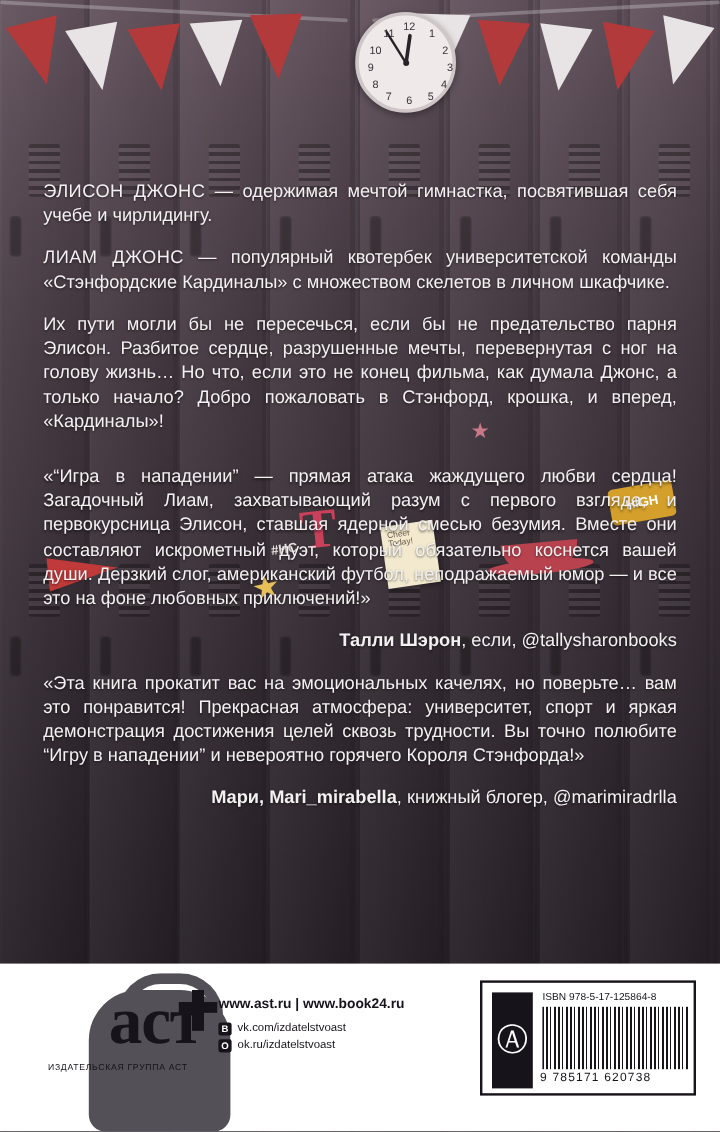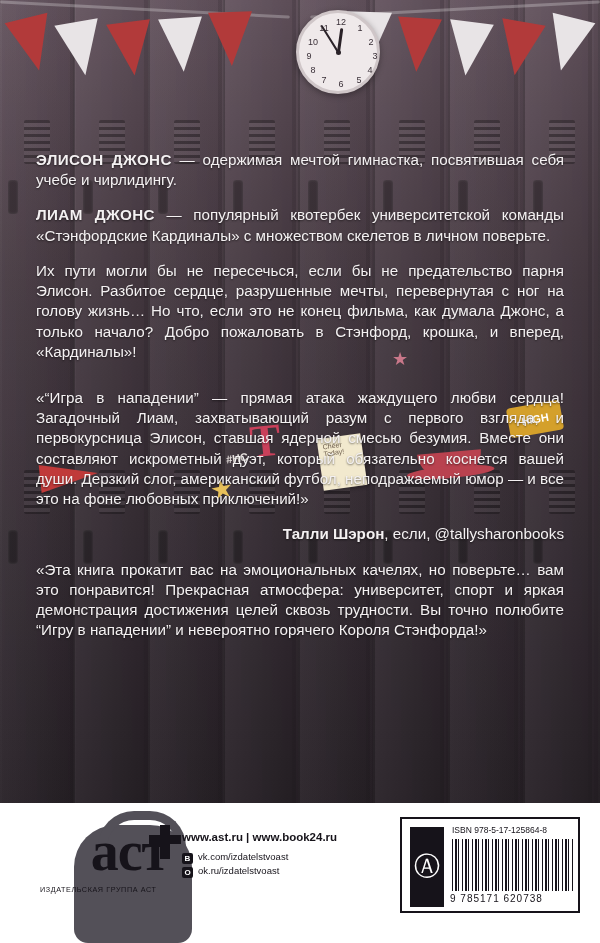--- a/index.html
+++ b/index.html
@@ -95,21 +95,21 @@
 
   
   .content {
     position:absolute; left:36px; right:36px; top:150px;
     color:#f4f1f2;
     font-size:15.2px; line-height:1.33;
     text-align:justify;
     text-shadow:0 1px 2px rgba(0,0,0,0.55);
   }
   .content p { margin:0 0 15px 0; }
-  .lead b { font-weight:bold; letter-spacing:0.4px; }
+  .lead b { font-weight:normal; letter-spacing:0.4px; }
   .blurbs { margin-top:26px; }
   .attrib { text-align:right; margin-top:-10px; margin-bottom:16px; }
   .attrib b { font-weight:bold; }
 
   
   .footer { position:absolute; left:0; right:0; bottom:0; height:140px; background:#ffffff; }
   .tagline {
     position:absolute; left:0; right:0; bottom:140px; height:22px;
     background:#1b1519; color:#fff;
     font-size:9.5px; letter-spacing:1.6px; font-weight:bold;
@@ -241,30 +241,33 @@
   <div class="sticker hat" style="left:418px; top:452px; transform:rotate(-5deg);"></div>
   <div class="sticker star" style="left:210px; top:476px; transform:rotate(-12deg);">★</div>
   <div class="sticker star" style="left:392px; top:350px; font-size:18px; color:#c9788a;">★</div>
   <div class="sticker" style="left:508px; top:404px; width:54px; height:30px; background:#d4a02b; border-radius:4px; transform:rotate(-10deg); color:#fff; font-size:11px; font-weight:bold; text-align:center; line-height:30px;">HIGH</div>
 
   <div class="content">
     <p class="lead">
       <b>ЭЛИСОН ДЖОНС</b><span> — одержимая мечтой гимнастка, посвятившая себя учебе и чирлидингу.</span>
     </p>
     <p class="lead">
-      <b>ЛИАМ ДЖОНС</b><span> — популярный квотербек университетской команды «Стэнфордские Кардиналы» с множеством скелетов в личном поверьте.</span>
+      <b>ЛИАМ ДЖОНС</b><span> — популярный квотербек университетской команды «Стэнфордские Кардиналы» с множеством скелетов в личном шкафчике.</span>
     </p>
     <p>Их пути могли бы не пересечься, если бы не предательство парня Элисон. Разбитое сердце, разрушенные мечты, перевернутая с ног на голову жизнь… Но что, если это не конец фильма, как думала Джонс, а только начало? Добро пожаловать в Стэнфорд, крошка, и вперед, «Кардиналы»!</p>
 
     <div class="blurbs">
       <p>«“Игра в нападении” — прямая атака жаждущего любви сердца! Загадочный Лиам, захватывающий разум с первого взгляда, и первокурсница Элисон, ставшая ядерной смесью безумия. Вместе они составляют искрометный дуэт, который обязательно коснется вашей души. Дерзкий слог, американский футбол, неподражаемый юмор — и все это на фоне любовных приключений!»</p>
       <p class="attrib">
         <b>Талли Шэрон</b><span>, если, @tallysharonbooks</span>
       </p>
       <p>«Эта книга прокатит вас на эмоциональных качелях, но поверьте… вам это понравится! Прекрасная атмосфера: университет, спорт и яркая демонстрация достижения целей сквозь трудности. Вы точно полюбите “Игру в нападении” и невероятно горячего Короля Стэнфорда!»</p>
+      <p class="attrib">
+        <b>Мари, Mari_mirabella</b><span>, книжный блогер, @marimiradrlla</span>
+      </p>
     </div>
   </div>
 
 
   <div class="footer">
     <div class="backpack"></div>
 
     <div class="ast-logo">
       <div class="ast-text">аст</div>
       <div class="ast-cross"></div>

